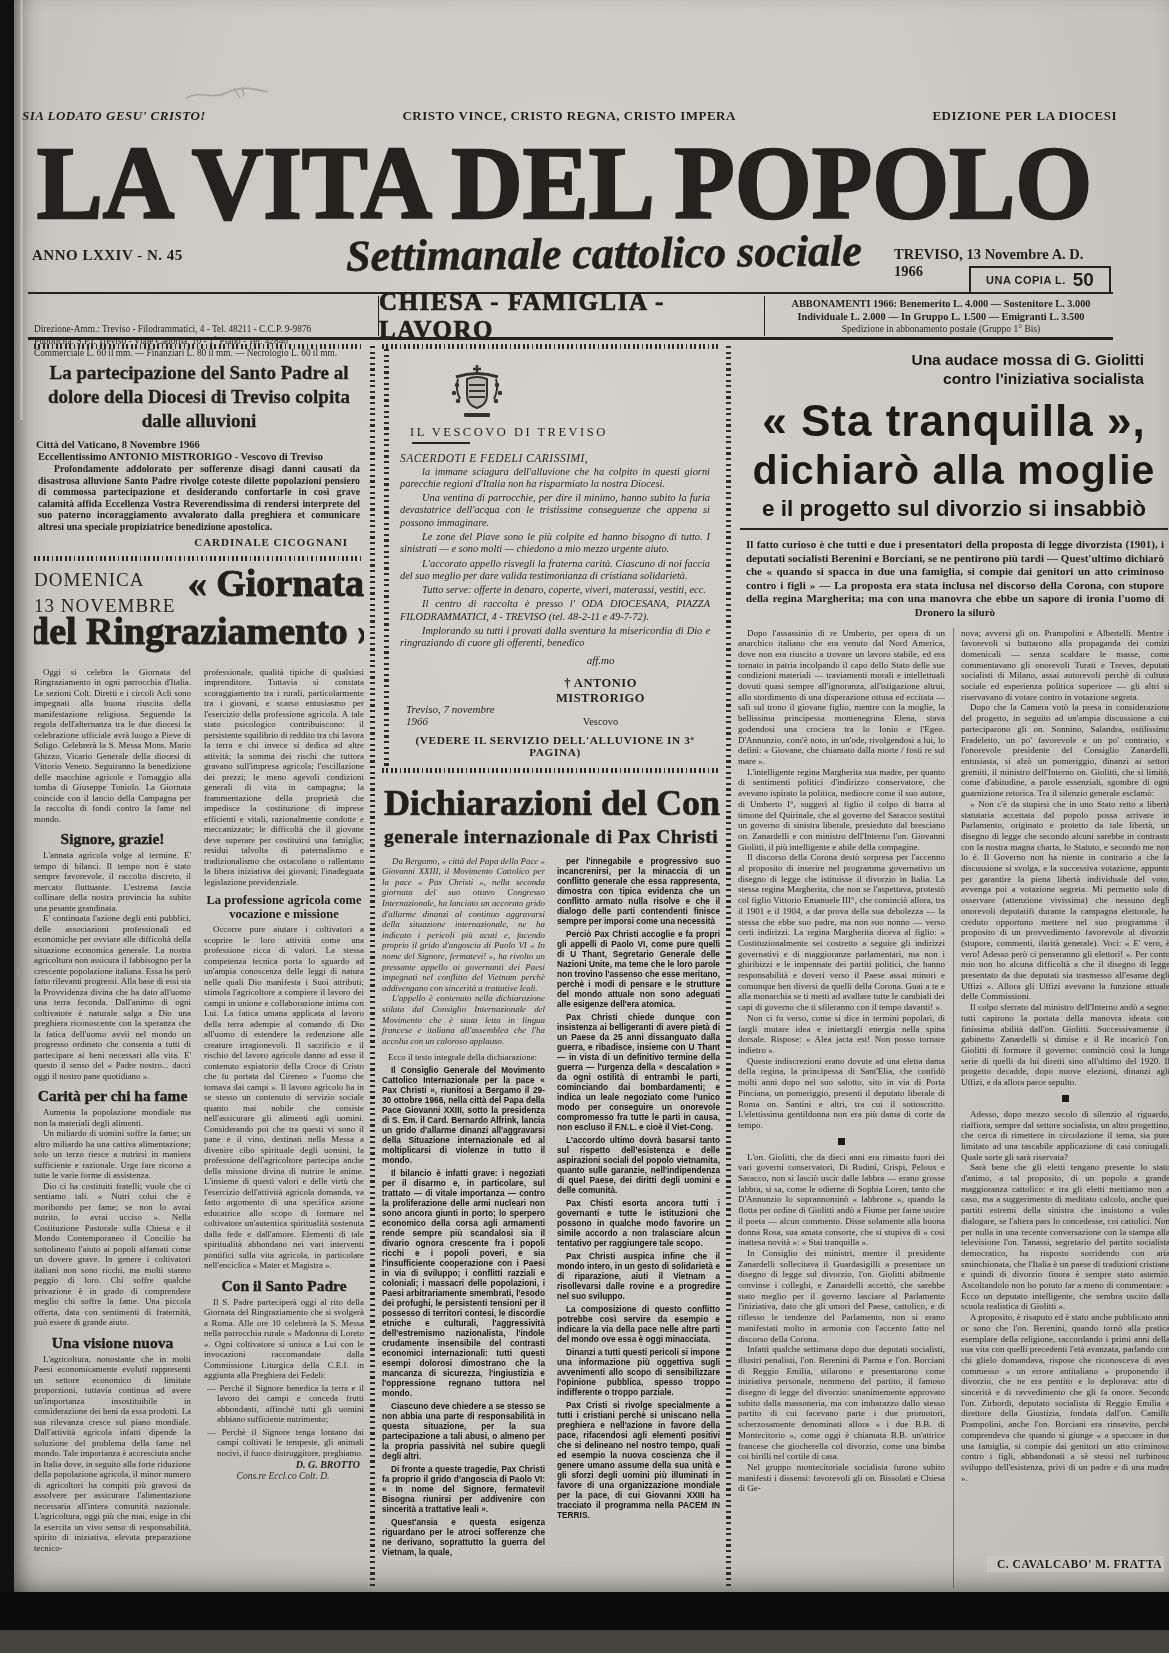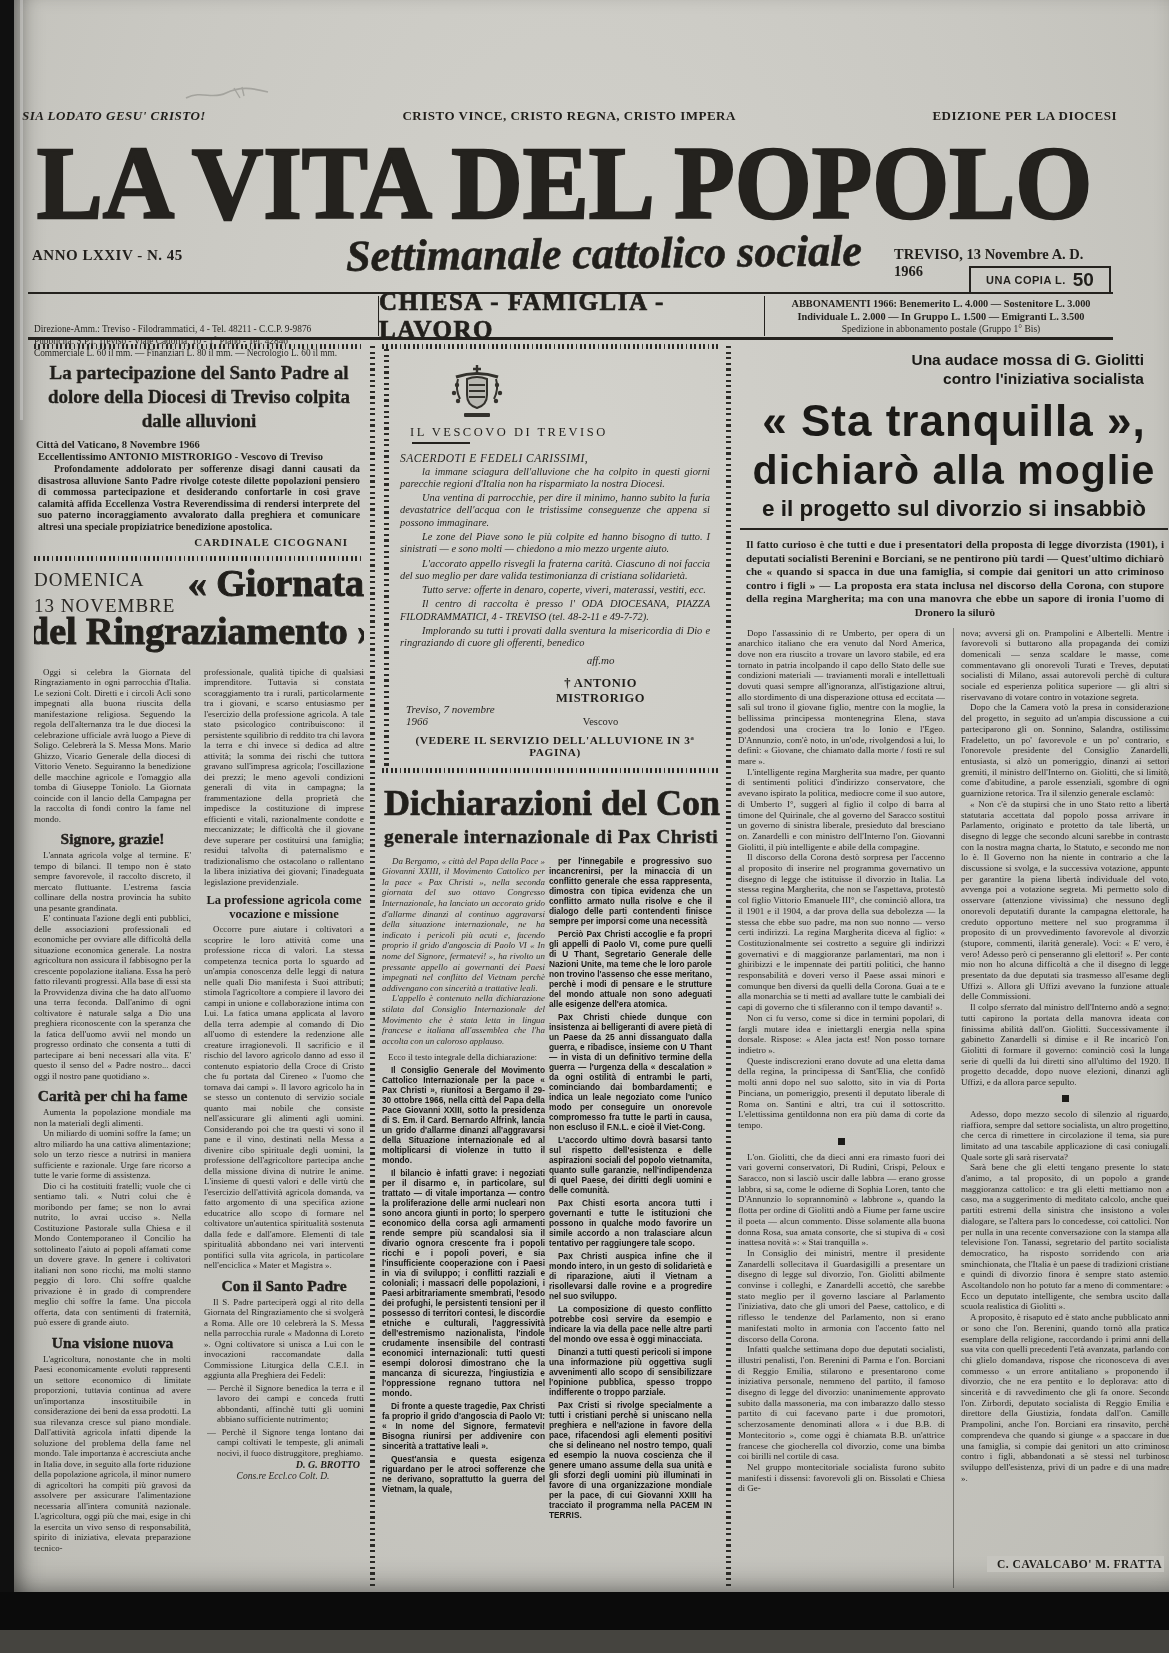--- a/index.html
+++ b/index.html
@@ -101,21 +101,21 @@
   .sig-affmo{font-size:11px;font-style:italic;margin:0;}
   .sig-name{font-size:12.5px;font-weight:bold;letter-spacing:.5px;margin:10px;}
   .sig-role{font-size:10.5px;margin:0;}
   .appello-note{font-size:11.3px;font-weight:bold;letter-spacing:.6px;text-align:center;margin:7px 0 6px 0;}
 
   
   .pax-head{margin-top:9px;}
   .pax-h1{font-size:36px;font-weight:bold;text-align:center;margin:0 0 2px 2px;-webkit-text-stroke:.7px #24221e;white-space:nowrap;}
   .pax-h2{font-size:19.5px;font-weight:bold;margin:0 0 8px 2px;-webkit-text-stroke:.4px #24221e;letter-spacing:.5px;white-space:nowrap;}
   .pcol{font-size:8.3px;line-height:10px;text-align:justify;}
-  .pcol-1{width:163px;margin-right:4px;}
+  .pcol-1{width:163px;margin-right:12px;}
   .pcol-2{width:163px;}
   .blk-pi{margin:0;font-style:italic;font-size:8.9px;line-height:10.6px;text-indent:10px;color:#2c2a25;}
   .blk-lead{margin:6px 0 3px 0;font-size:8.9px;text-indent:6px;}
   .blk-pb{margin:0 0 3px 0;font-family:"Liberation Sans","DejaVu Sans",sans-serif;font-weight:bold;
           font-size:8.3px;line-height:10px;text-indent:9px;color:#171613;}
 
   
   .kicker{font-family:"Liberation Sans","DejaVu Sans",sans-serif;font-weight:bold;font-size:15.5px;line-height:19px;
           text-align:right;padding-right:26px;margin-top:6px;color:#1b1a17;}
   .sta-1{font-family:"Liberation Sans","DejaVu Sans",sans-serif;font-weight:bold;font-size:44px;line-height:50px;
@@ -274,20 +274,21 @@
       <div class="pax-h1" data-name="pax-headline">Dichiarazioni del Consiglio</div>
       <div class="pax-h2" data-name="pax-subheadline">generale internazionale di Pax Christi</div>
     </div>
     <div class="cols" data-name="pax-columns">
       <div class="col pcol pcol-1" data-name="pax-col-1">
           <p class="blk-pi" data-name="paragraph-italic">Da Bergamo, « città del Papa della Pace » Giovanni XXIII, il Movimento Cattolico per la pace « Pax Christi », nella seconda giornata del suo ottavo Congresso Internazionale, ha lanciato un accorato grido d'allarme dinanzi al continuo aggravarsi della situazione internazionale, ne ha indicato i pericoli più acuti e, facendo proprio il grido d'angoscia di Paolo VI « In nome del Signore, fermatevi! », ha rivolto un pressante appello ai governanti dei Paesi impegnati nel conflitto del Vietnam perchè addivengano con sincerità a trattative leali.</p>
           <p class="blk-pi" data-name="paragraph-italic">L'appello è contenuto nella dichiarazione stilata dal Consiglio Internazionale del Movimento che è stata letta in lingua francese e italiana all'assemblea che l'ha accolta con un caloroso applauso.</p>
           <p class="blk-lead" data-name="lead-in">Ecco il testo integrale della dichiarazione:</p>
           <p class="blk-pb" data-name="paragraph-bold">Il Consiglio Generale del Movimento Cattolico Internazionale per la pace « Pax Christi », riunitosi a Bergamo il 29-30 ottobre 1966, nella città del Papa della Pace Giovanni XXIII, sotto la presidenza di S. Em. il Card. Bernardo Alfrink, lancia un grido d'allarme dinanzi all'aggravarsi della Situazione internazionale ed al moltiplicarsi di violenze in tutto il mondo.</p>
           <p class="blk-pb" data-name="paragraph-bold">Il bilancio è infatti grave: i negoziati per il disarmo e, in particolare, sul trattato — di vitale importanza — contro la proliferazione delle armi nucleari non sono ancora giunti in porto; lo sperpero economico della corsa agli armamenti rende sempre più scandalosi sia il divario ognora crescente fra i popoli ricchi e i popoli poveri, e sia l'insufficiente cooperazione con i Paesi in via di sviluppo; i conflitti razziali e coloniali; i massacri delle popolazioni, i Paesi arbitrariamente smembrati, l'esodo dei profughi, le persistenti tensioni per il possesso di territori contesi, le discordie etniche e culturali, l'aggressività dell'estremismo nazionalista, l'indole crudamente insensibile del contrasti economici internazionali: tutti questi esempi dolorosi dimostrano che la mancanza di sicurezza, l'ingiustizia e l'oppressione regnano tuttora nel mondo.</p>
+          <p class="blk-pb" data-name="paragraph-bold">Ciascuno deve chiedere a se stesso se non abbia una parte di responsabilità in questa situazione, per la sua partecipazione a tali abusi, o almeno per la propria passività nel subire quegli degli altri.</p>
           <p class="blk-pb" data-name="paragraph-bold">Di fronte a queste tragedie, Pax Christi fa proprio il grido d'angoscia di Paolo VI: « In nome del Signore, fermatevi! Bisogna riunirsi per addivenire con sincerità a trattative leali ».</p>
           <p class="blk-pb" data-name="paragraph-bold">Quest'ansia e questa esigenza riguardano per le atroci sofferenze che ne derivano, soprattutto la guerra del Vietnam, la quale,</p>
         </div>
       <div class="col pcol pcol-2" data-name="pax-col-2">
           <p class="blk-pb" data-name="paragraph-bold">per l'innegabile e progressivo suo incancrenirsi, per la minaccia di un conflitto generale che essa rappresenta, dimostra con tipica evidenza che un conflitto armato nulla risolve e che il dialogo delle parti contendenti finisce sempre per imporsi come una necessità</p>
           <p class="blk-pb" data-name="paragraph-bold">Perciò Pax Christi accoglie e fa propri gli appelli di Paolo VI, come pure quelli di U Thant, Segretario Generale delle Nazioni Unite, ma teme che le loro parole non trovino l'assenso che esse meritano, perchè i modi di pensare e le strutture del mondo attuale non sono adeguati alle esigenze dell'era atomica.</p>
           <p class="blk-pb" data-name="paragraph-bold">Pax Christi chiede dunque con insistenza ai belligeranti di avere pietà di un Paese da 25 anni dissanguato dalla guerra, e ribadisce, insieme con U Thant — in vista di un definitivo termine della guerra — l'urgenza della « descalation » da ogni ostilità di entrambi le parti, cominciando dai bombardamenti; e indica un leale negoziato come l'unico modo per conseguire un onorevole compromesso fra tutte le parti in causa, non escluso il F.N.L. e cioè il Viet-Cong.</p>
           <p class="blk-pb" data-name="paragraph-bold">L'accordo ultimo dovrà basarsi tanto sul rispetto dell'esistenza e delle aspirazioni sociali del popolo vietnamita, quanto sulle garanzie, nell'indipendenza di quel Paese, dei diritti degli uomini e delle comunità.</p>
           <p class="blk-pb" data-name="paragraph-bold">Pax Chisti esorta ancora tutti i governanti e tutte le istituzioni che possono in qualche modo favorire un simile accordo a non tralasciare alcun tentativo per raggiungere tale scopo.</p>
           <p class="blk-pb" data-name="paragraph-bold">Pax Christi auspica infine che il mondo intero, in un gesto di solidarietà e di riparazione, aiuti il Vietnam a risollevarsi dalle rovine e a progredire nel suo sviluppo.</p>

